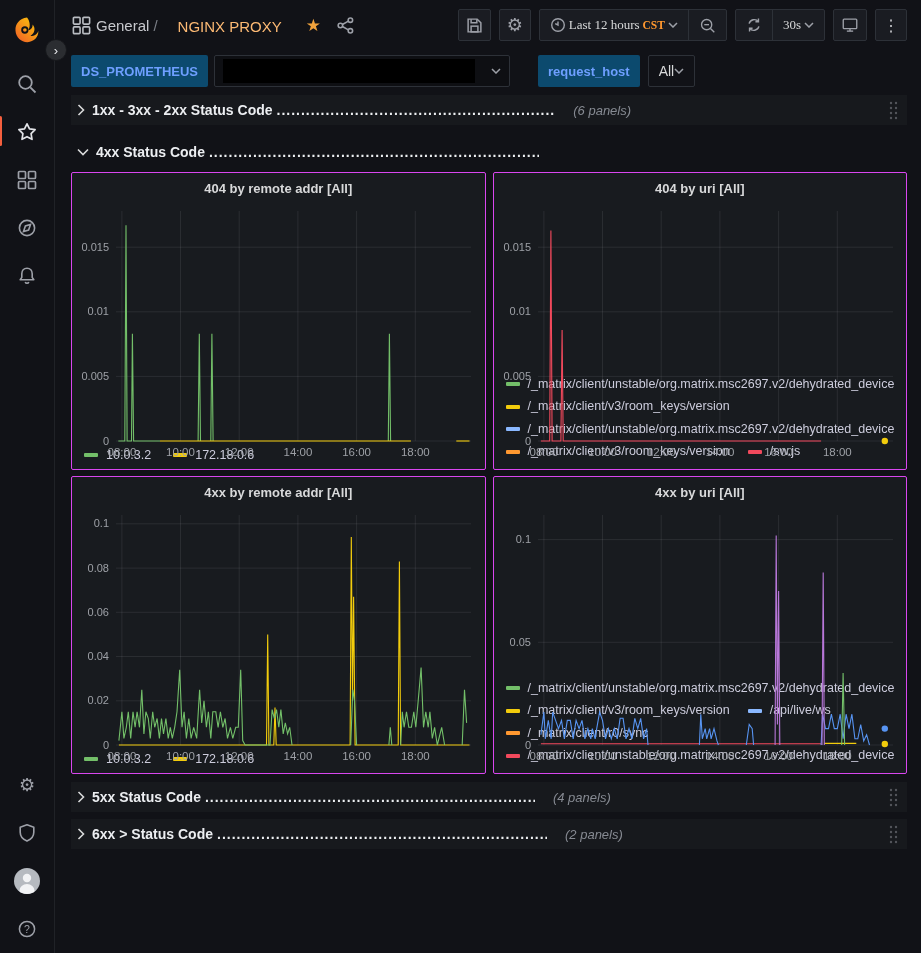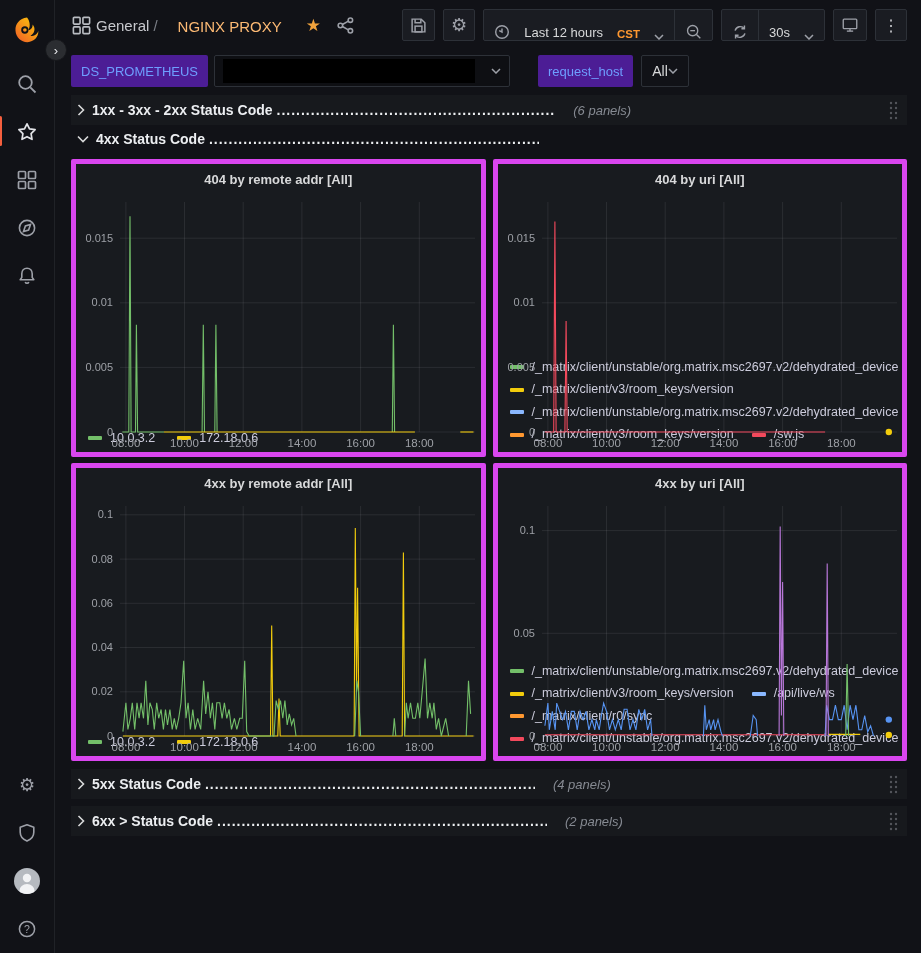--- a/index.html
+++ b/index.html
@@ -26,54 +26,54 @@
   .crumb { display:flex; align-items:center; gap:4px; font-size:15px; }
   .crumb .folder { color:#c7c8cd; }
   .crumb .sep { color:#7b7f87; }
   .crumb .dash { color:#fdba74; }
   .star-glyph { color:#f2a33c; font-size:17px; margin-left:6px; }
   .share-ic { margin-left:12px; color:#9da0a8; cursor:pointer; display:flex;}
   .hdr-right { margin-left:auto; display:flex; align-items:center; gap:8px; }
   .tbtn { min-width:32px; height:32px; background:#1a1c22; border:1px solid #2d3138; border-radius:2px;
     display:inline-flex; align-items:center; justify-content:center; color:#9da0a8; cursor:pointer; padding:0 7px;}
   .tgroup { display:inline-flex; align-items:stretch; background:#1a1c22; border:1px solid #2d3138; border-radius:2px; height:32px;}
-  .tgroup .seg { display:inline-flex; align-items:flex-end; gap:14px; padding:0 10px; color:#d8d9da; font-size:13px; cursor:pointer;}
+  .tgroup .seg { display:inline-flex; align-items:center; gap:3px; padding:0 10px; color:#d8d9da; font-size:13px; cursor:pointer;font-family:Liberation Serif, serif;}
   .tgroup .divider { width:1px; background:#2d3138; }
   .tz { color:#ff9830; font-weight:700; font-size:11.5px; }
   .glyph { font-size:18px; line-height:1; }
   .kebab { font-size:16px; letter-spacing:0; color:#c6c7cc;}
 
   .submenu { height:42px; display:flex; align-items:center; gap:6px; padding:0 14px 0 16px; }
-  .chip { height:32px; display:inline-flex; align-items:center; padding:0 10px; background:#4c1d95;
-    border-radius:2px; color:#6e9fff; font-size:13px; font-weight:400; }
+  .chip { height:32px; display:inline-flex; align-items:center; padding:0 10px; background:#0c4a6e;
+    border-radius:2px; color:#6e9fff; font-size:13px; font-weight:700; }
   .vselect { height:32px; width:296px; background:#0e0f13; border:1px solid #2d3138; border-radius:2px;
     display:flex; align-items:center; padding:0 8px; cursor:pointer; }
   .redacted { width:252px; height:24px; background:#000; }
   .caret { margin-left:auto; color:#9da0a8; display:flex;}
   .allbox { height:32px; display:inline-flex; align-items:center; padding:0 10px;
     border:1px solid #2d3138; border-radius:2px; color:#d8d9da; font-size:14px; cursor:pointer; margin-left:2px;}
   .gap16 { width:16px; }
 
   
   .dash { padding:3px 14px 0 16px; }
   .rowhdr { height:30px; display:flex; align-items:center; padding:0 6px; cursor:pointer; }
   .rowhdr.collapsed { background:#17191d; }
   .rowhdr .chev { display:flex; margin-right:7px; color:#d8d9da;}
   .rowtitle { font-size:14px; font-weight:700; color:#eceef1; white-space:nowrap;}
   .rowdots { font-size:14px; font-weight:700; color:#eceef1; letter-spacing:1px; margin-left:4px;
     overflow:hidden; white-space:nowrap; max-width:330px;}
   .rowcount { font-size:13px; font-style:italic; color:#868a92; margin-left:18px; white-space:nowrap;}
   .rspacer { flex:1; }
   .draghandle { color:#53565c; display:flex; margin-right:2px;}
-  .row4xx { margin-top:0; height:28px; }
+  .row4xx { margin-top:13px; height:28px; }
   .row5xx { margin-top:8px; }
   .row6xx { margin-top:7px; }
 
   .grid { margin-top:6px; display:grid; grid-template-columns:1fr 1fr; gap:6px 7px; }
-  .panel { height:298px; background:#181b1f; border:5px solid #d946ef; border-radius:2px;
+  .panel { height:298px; background:#181b1f; border:1px solid #d946ef; border-radius:2px;
     display:flex; flex-direction:column; overflow:hidden; }
   .ptitle { height:30px; flex:none; display:flex; align-items:center; justify-content:center;
     font-size:13px; font-weight:700; color:#d8d9da; cursor:pointer;}
   .chart-box { flex:1; margin:0 6px 0 2px; position:relative; }
   .chart-box svg { position:absolute; left:0; top:0; }
   .legend { flex:none; padding:2px 12px 7px; font-size:12.5px; color:#ccccdc; }
   .legend.inline { display:flex; gap:22px; }
   .legend.wrap { line-height:21px; }
   .legend-item { white-space:nowrap; cursor:pointer; }
   .legend.wrap .legend-item { display:inline-flex; align-items:center; margin-right:18px; }

